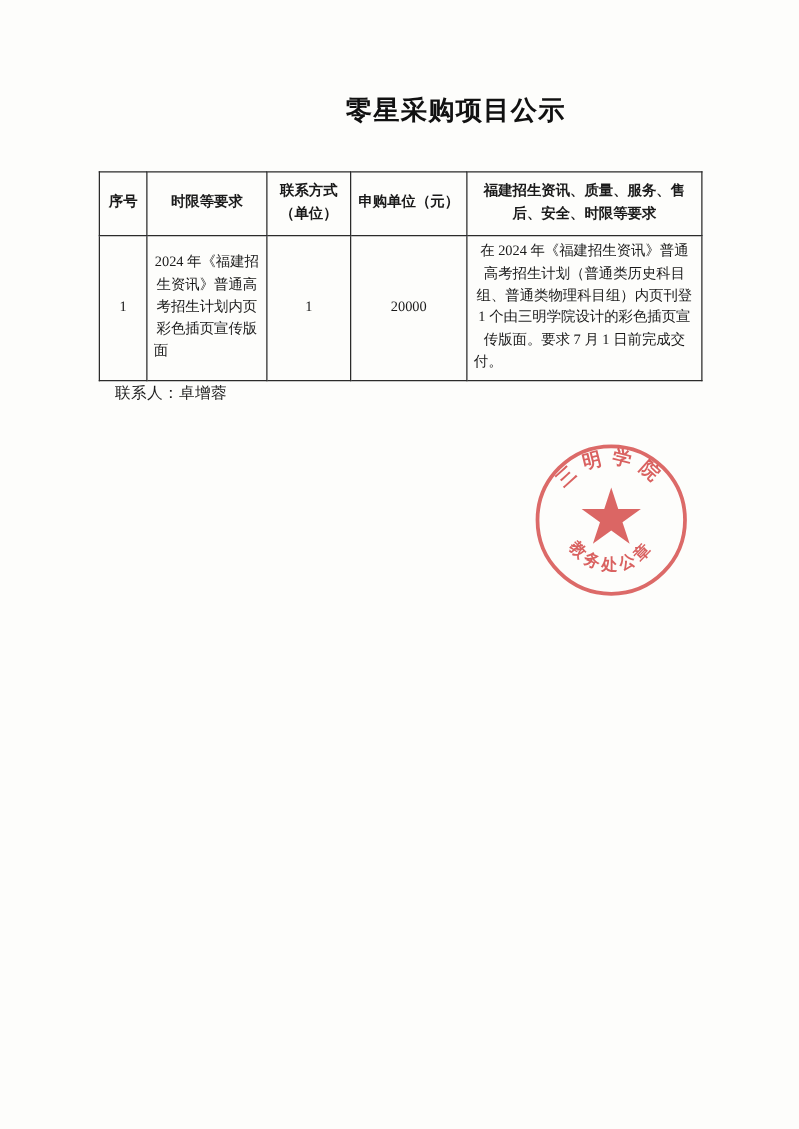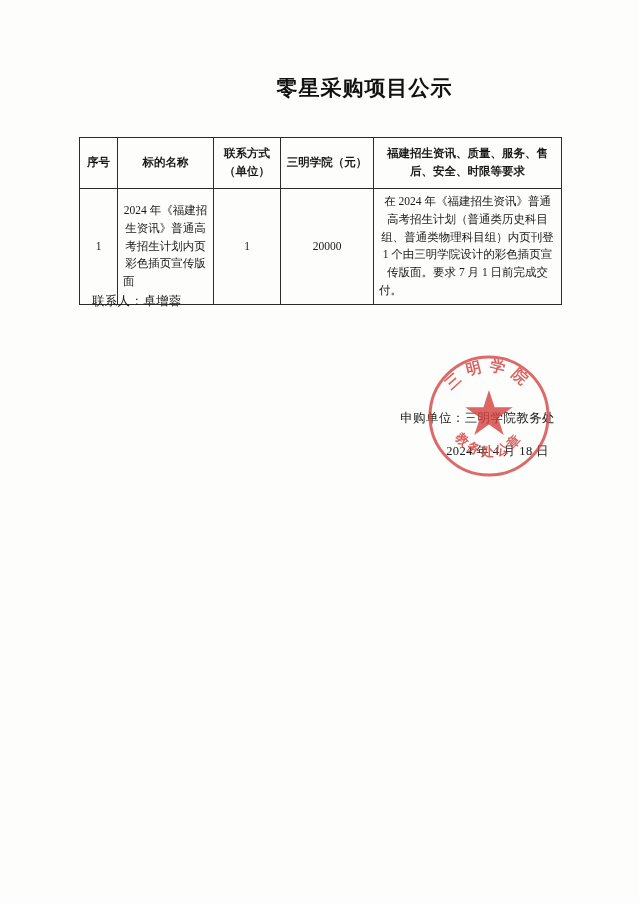--- a/index.html
+++ b/index.html
@@ -78,21 +78,21 @@
     text-align-last: left;
     padding-left: 9px;
     padding-right: 9px;
     line-height: 1.8;
     vertical-align: top;
     padding-top: 9px;
   }
   .contact-block {
     position: absolute;
     left: 92px;
-    top: 291px;
+    top: 304px;
     font-size: 12.5px;
     line-height: 1.6;
   }
   .contact-line {
     margin-bottom: 15px;
     letter-spacing: 0.3px;
   }
   .signoff {
     position: absolute;
     right: 84px;
@@ -128,46 +128,42 @@
       <colgroup>
         <col class="c0">
           <col class="c1">
           <col class="c2">
           <col class="c3">
           <col class="c4">
       </colgroup>
       <thead>
         <tr>
           <th>序号</th>
-          <th>标的名称</th>
+          <th>时限等要求</th>
           <th>联系方式（单位）</th>
-          <th>三明学院（元）</th>
+          <th>申购单位（元）</th>
           <th>福建招生资讯、质量、服务、售后、安全、时限等要求</th>
         </tr>
       </thead>
       <tbody>
         <tr>
           <td>1</td>
           <td class="cell-name">2024 年《福建招生资讯》普通高考招生计划内页彩色插页宣传版面</td>
           <td>1</td>
           <td>20000</td>
           <td class="cell-req">在 2024 年《福建招生资讯》普通高考招生计划（普通类历史科目组、普通类物理科目组）内页刊登 1 个由三明学院设计的彩色插页宣传版面。要求 7 月 1 日前完成交付。</td>
         </tr>
       </tbody>
     </table>
   </div>
 
   <div class="contact-block">
     <div class="contact-line">联系人：卓增蓉</div>
   </div>
 
-  <div class="signoff">
-    <span class="unit">申购单位：三明学院教务处</span>
-    <span class="date">2024 年 4 月 18 日</span>
-  </div>
 
   <div class="seal">
     <svg width="132" height="132" viewBox="0 0 132 132" xmlns="http://www.w3.org/2000/svg">
       <defs>
         <path id="arcTop" d="M 21 66 A 45 45 0 0 1 111 66" fill="none"></path>
         <path id="arcBot" d="M 26 66 A 40 40 0 0 0 106 66" fill="none"></path>
       </defs>
       <g opacity="0.78" fill="none" stroke="#d2403f" stroke-width="3">
         <circle cx="66" cy="66" r="59"></circle>
       </g>

